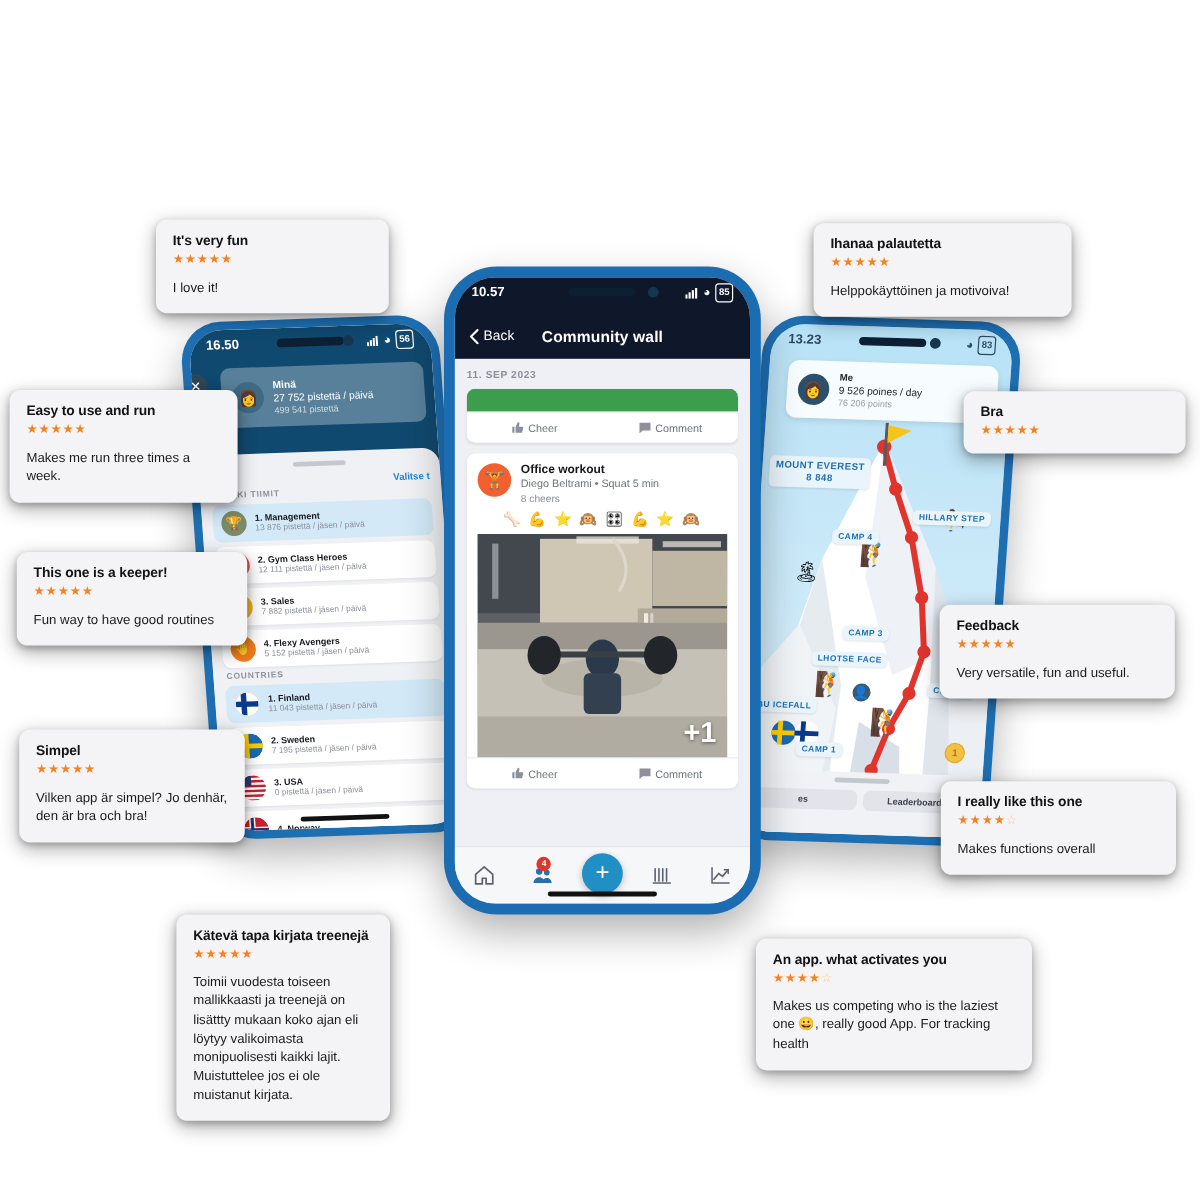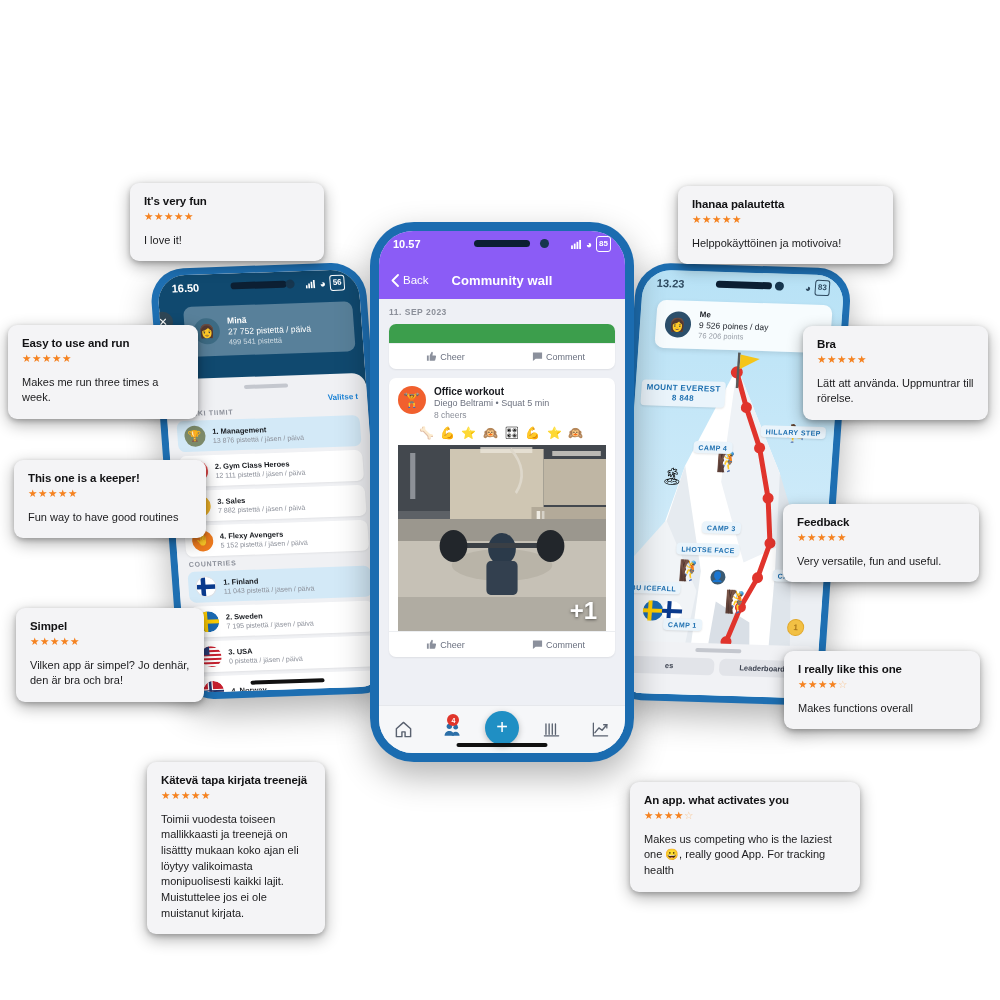--- a/index.html
+++ b/index.html
@@ -75,21 +75,21 @@
   }
 
   
   #phone-center {
     left: 370px; top: 222px; width: 264px; height: 540px;
     border-radius: 44px; z-index: 50;
     background: #1b6cb0;
   }
   #phone-center .screen { background: #eef0f5; }
   .cc-topbar {
-    background: #8b5cf6; height: 68px; position: relative;
+    background: #0f172a; height: 68px; position: relative;
   }
   .cc-navrow {
     position: absolute; left: 0; right: 0; top: 34px; height: 30px;
     display: flex; align-items: center; color: #fff;
   }
   .cc-back {
     position: absolute; left: 12px; display: flex; align-items: center;
     gap: 4px; font-size: 11.5px; font-weight: 500;
   }
   .cc-title {
@@ -647,21 +647,20 @@
 
   <div class="review" style="left:678px;top:186px;width:215px;">
     <div class="rv-title">Ihanaa palautetta</div>
     <div class="rv-stars">★★★★★</div>
     <div class="rv-body">Helppokäyttöinen ja motivoiva!</div>
   </div>
 
   <div class="review" style="left:803px;top:326px;width:185px;">
     <div class="rv-title">Bra</div>
     <div class="rv-stars">★★★★★</div>
-    <div class="rv-body">Lätt att använda. Uppmuntrar till rörelse.</div>
   </div>
 
   <div class="review" style="left:783px;top:504px;width:196px;">
     <div class="rv-title">Feedback</div>
     <div class="rv-stars">★★★★★</div>
     <div class="rv-body">Very versatile, fun and useful.</div>
   </div>
 
   <div class="review" style="left:784px;top:651px;width:196px;">
     <div class="rv-title">I really like this one</div>

